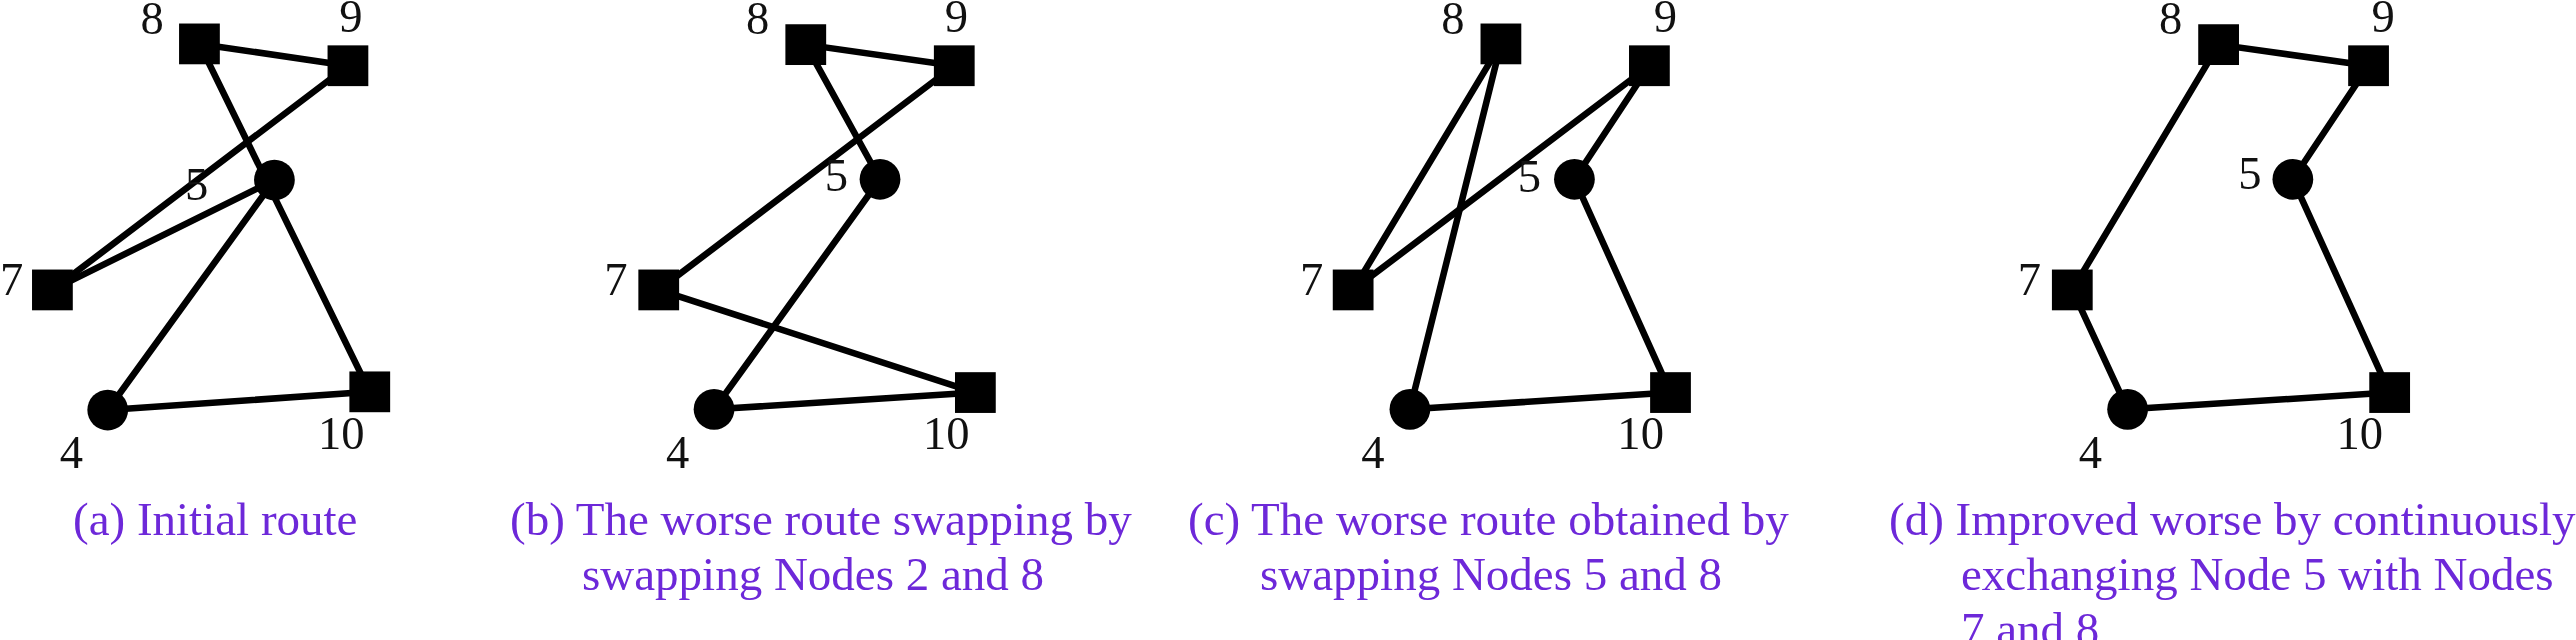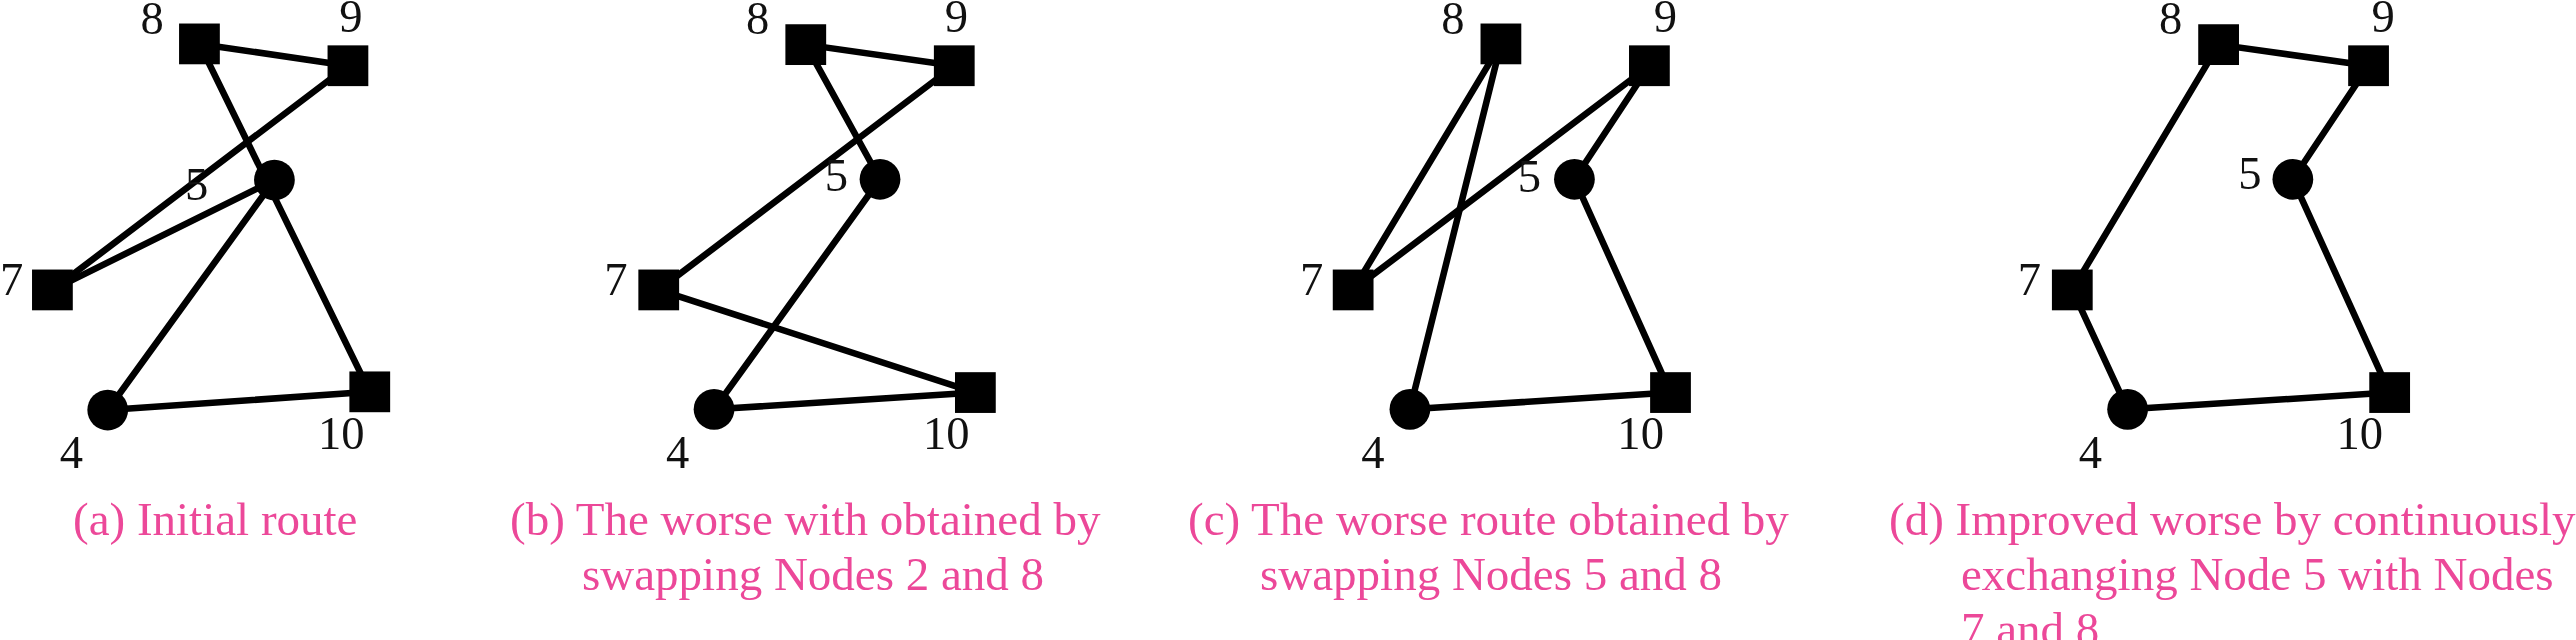--- a/index.html
+++ b/index.html
@@ -6,21 +6,21 @@
   body { width: 2576px; height: 641px; overflow: hidden; position: relative; }
   #figure { position: absolute; left: 0; top: 0; width: 2576px; height: 641px; }
   .edge { stroke: #000000; stroke-width: 9; stroke-linecap: round; }
   .node-square, .node-circle { fill: #000000; }
   .node-label { font-family: "Liberation Serif", serif; font-size: 64px; fill: #111111; }
   .caption {
     position: absolute;
     font-family: "Liberation Serif", serif;
     font-size: 47px;
     line-height: 55px;
-    color: #ec4899;
+    color: #6d28d9;
     white-space: nowrap;
   }
   .caption .line { display: block; }
   .caption .indent { padding-left: 72px; }
 </style>
 </head>
 <body>
 
 <svg id="figure" xmlns="http://www.w3.org/2000/svg" width="2576" height="641" viewBox="0 0 3539 880">
   <g id="panel-a">
@@ -102,21 +102,21 @@
       <text x="2772" y="405" class="node-label">7</text>
       <text x="2856" y="643" class="node-label">4</text>
       <text x="3210" y="616" class="node-label">10</text>
     </g>
 </svg>
 
 <div class="caption" id="caption-a" style="left:73px; top:492px;">
   <span class="line">(a) Initial route</span>
 </div>
 <div class="caption" id="caption-b" style="left:510px; top:492px;">
-  <span class="line">(b) The worse with obtained by</span>
+  <span class="line">(b) The worse route swapping by</span>
   <span class="line indent">swapping Nodes 2 and 8</span>
 </div>
 <div class="caption" id="caption-c" style="left:1188px; top:492px;">
   <span class="line">(c) The worse route obtained by</span>
   <span class="line indent">swapping Nodes 5 and 8</span>
 </div>
 <div class="caption" id="caption-d" style="left:1889px; top:492px;">
   <span class="line">(d) Improved worse by continuously</span>
   <span class="line indent">exchanging Node 5 with Nodes</span>
   <span class="line indent">7 and 8</span>

